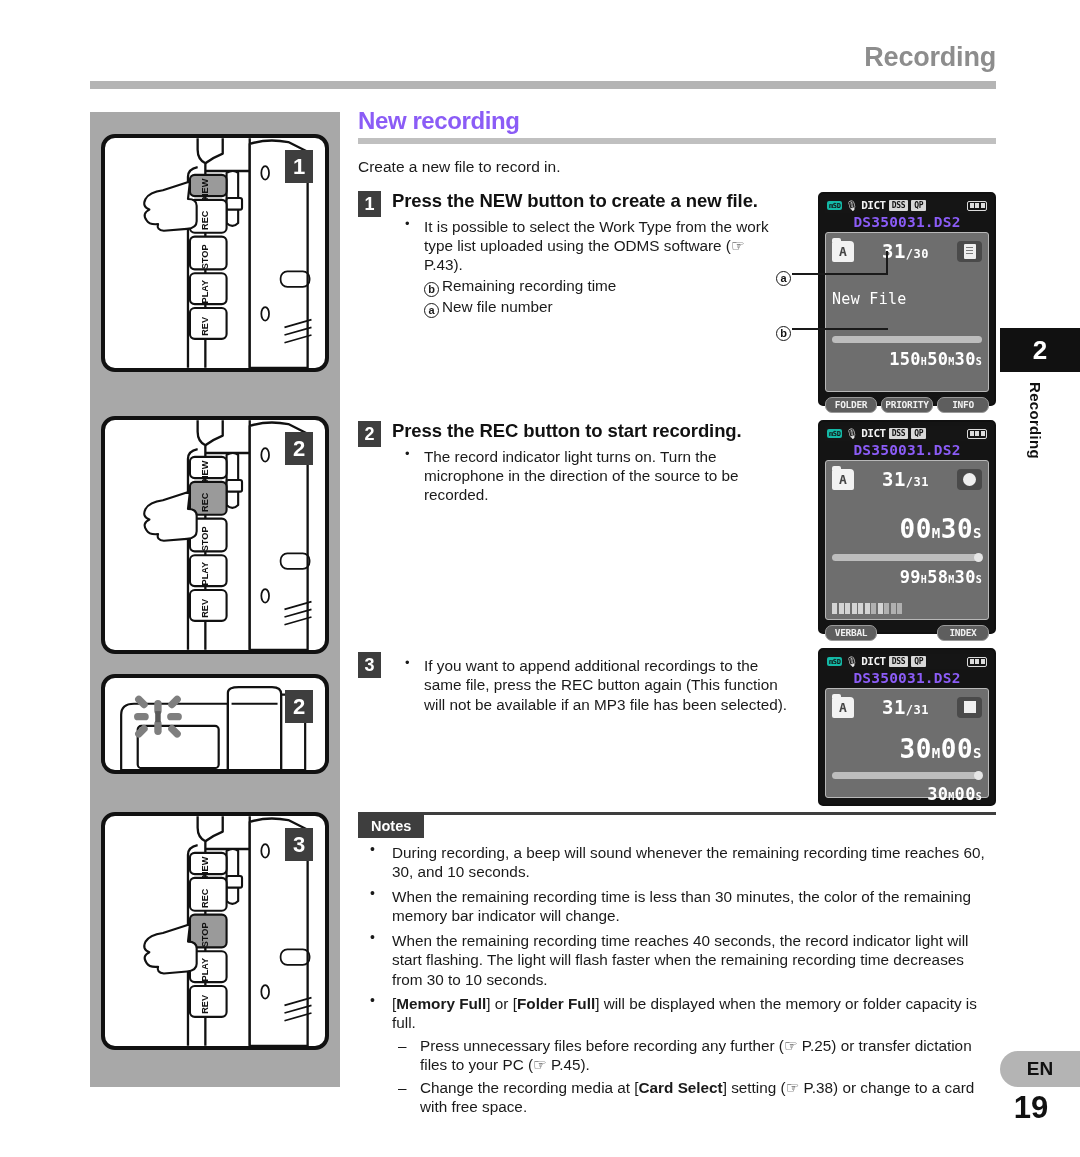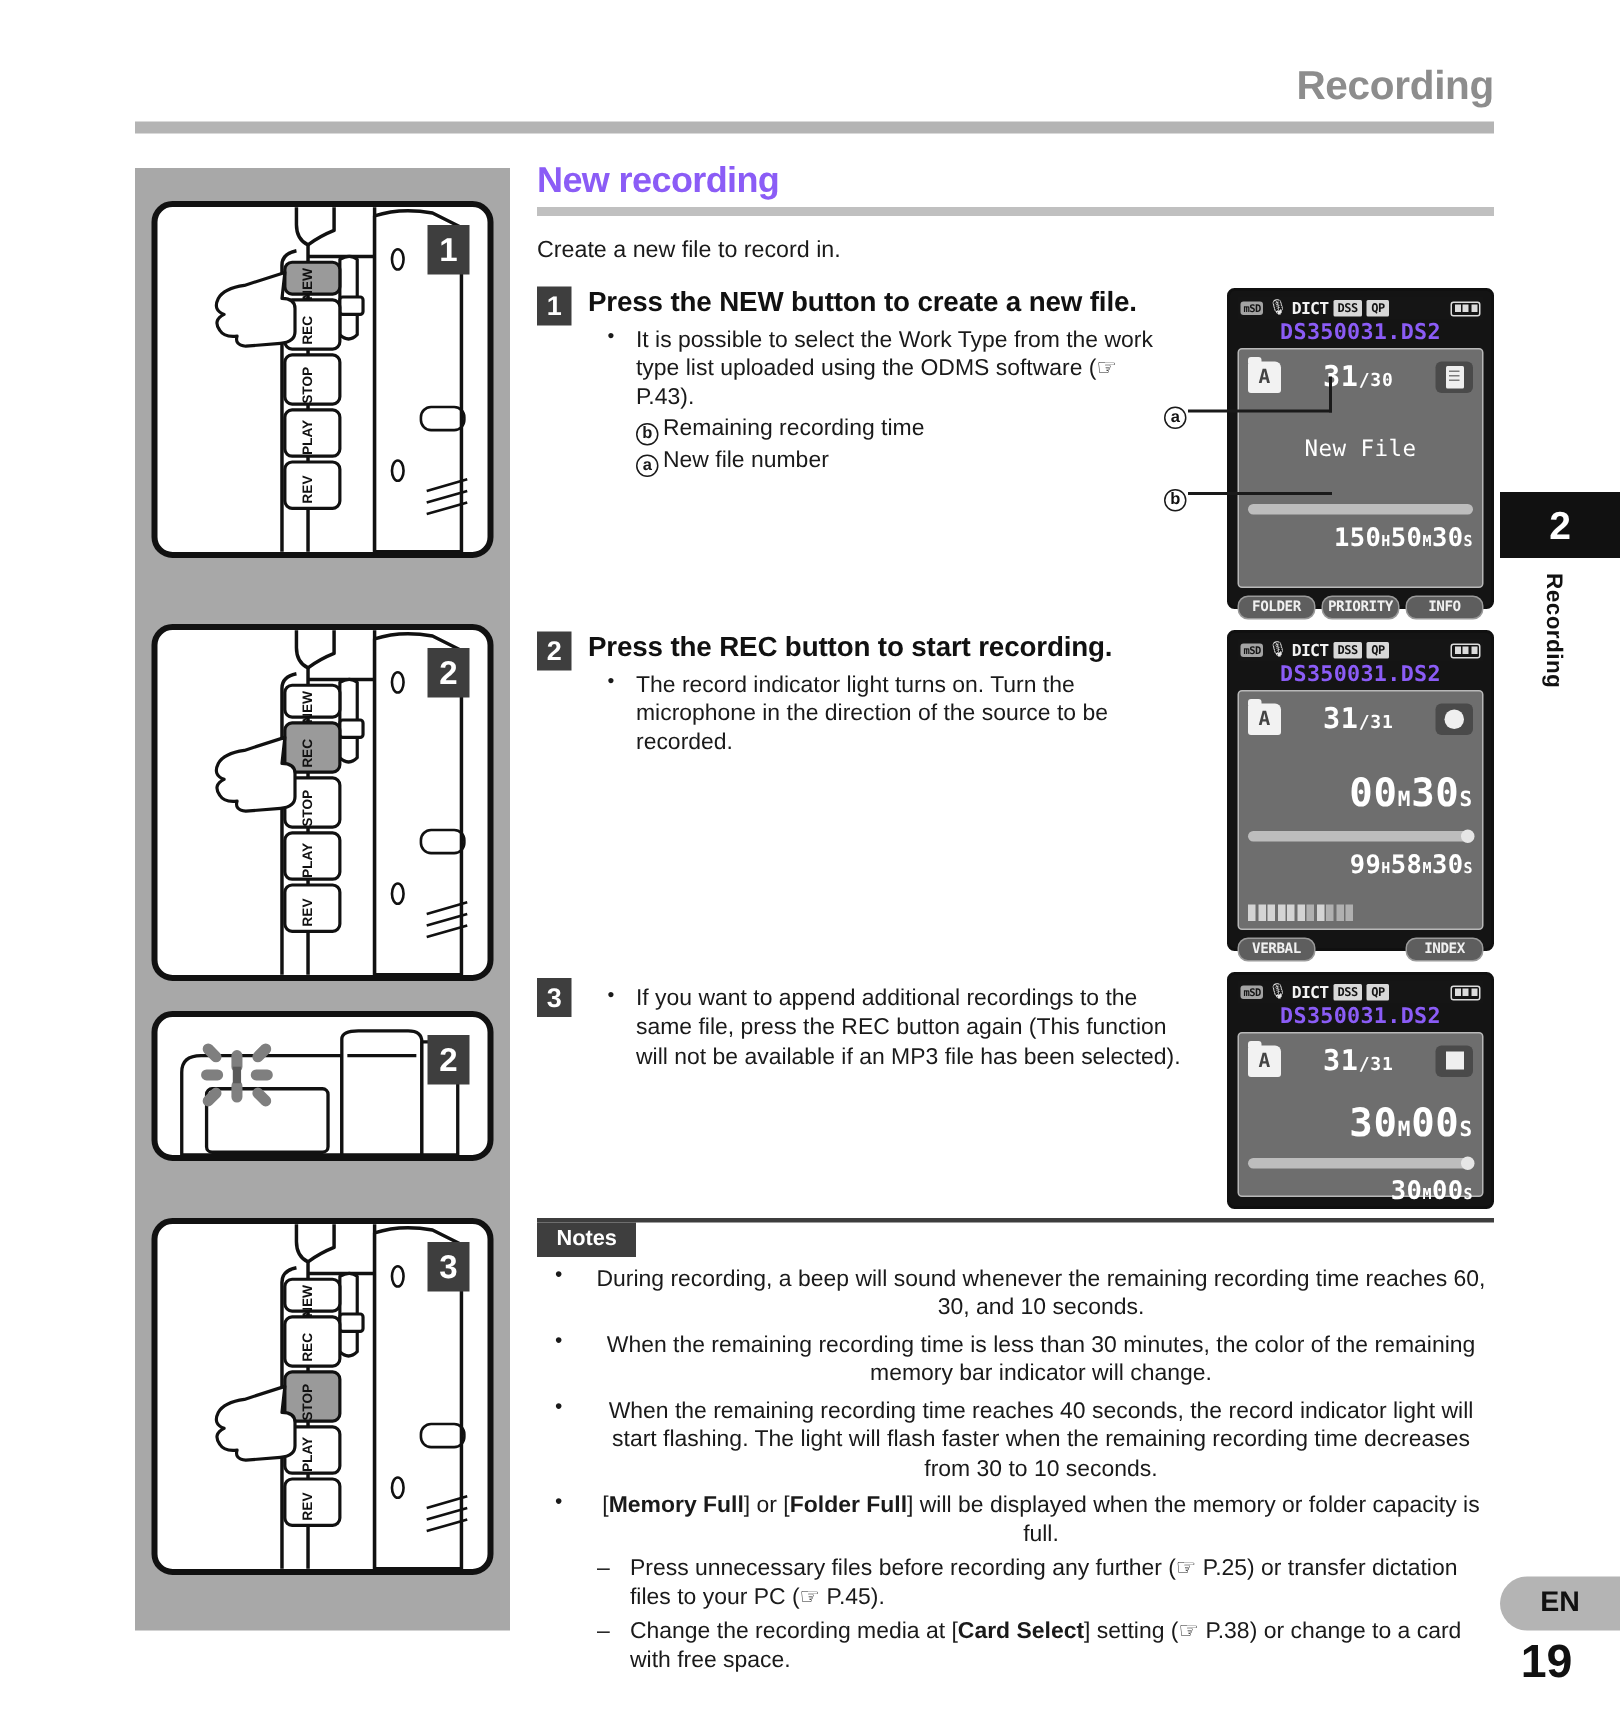--- a/index.html
+++ b/index.html
@@ -115,21 +115,21 @@
   }
   .lcd-1 { top: 84px;  height: 214px; }
   .lcd-2 { top: 312px; height: 214px; }
   .lcd-3 { top: 540px; height: 158px; }
 
   .lcd-status {
     display: flex; align-items: center; gap: 3px;
     background: #151515; height: 15px; padding: 0 2px;
   }
   .ic-sd {
-    background: #a3a3a3; color: #141414; font-size: 7px; font-weight: bold;
+    background: #14b8a6; color: #141414; font-size: 7px; font-weight: bold;
     border-radius: 2px; padding: 1px 2px 0 2px; line-height: 8px;
     letter-spacing: -0.4px;
   }
   .ic-mic { color: #e8e8e8; font-size: 10px; line-height: 10px; }
   .ic-dict { color: #f2f2f2; font-size: 11px; font-weight: bold; letter-spacing: -0.5px; }
   .ic-tag {
     background: #d8d8d8; color: #141414; font-size: 8px; font-weight: bold;
     padding: 1px 3px 0 3px; line-height: 10px; letter-spacing: -0.3px;
     border-radius: 1px;
   }
@@ -180,21 +180,21 @@
     position: relative;
   }
   .mode-page::after{
     content:""; position:absolute; left:2px; top:3px; width:7px; height:1.5px;
     background:#7a7a7a; box-shadow:0 3px 0 #7a7a7a, 0 6px 0 #7a7a7a;
   }
   .mode-rec { width: 13px; height: 13px; background: #efefef; border-radius: 50%; }
   .mode-stop { width: 12px; height: 12px; background: #efefef; }
 
   .lcd-center {
-    text-align: center; color: #fff; font-size: 15px;
+    color: #fff; font-size: 15px;
     margin-top: 26px; letter-spacing: 0.3px;
   }
   .big-time {
     text-align: right; color: #fff; font-weight: bold;
     font-size: 26px; letter-spacing: 0.5px;
   }
   .big-time small { font-size: 14px; }
   .bar {
     height: 7px; background: #bdbdbd; border-radius: 4px; position: relative;
   }
@@ -228,21 +228,21 @@
 
   
   .notes { position: absolute; left: 358px; top: 812px; width: 638px; }
   .notes-rule { width: 638px; height: 3px; background: #3e3e3e; }
   .notes-tag {
     display: inline-block; background: #3e3e3e; color: #fff;
     font-size: 14.5px; font-weight: bold; padding: 3px 13px 4px 13px;
   }
   .nb {
     position: relative; padding-left: 34px;
-    font-size: 15.3px; line-height: 1.27; margin-top: 5px; text-align: center;
+    font-size: 15.3px; line-height: 1.27; margin-top: 5px;
   }
   .nb::before {
     content: "\2022"; position: absolute; left: 12px; top: -2px; font-size: 14px;
   }
   .nsub {
     position: relative; padding-left: 62px;
     font-size: 15.3px; line-height: 1.27; margin-top: 3px;
   }
   .nsub::before {
     content: "\2013"; position: absolute; left: 40px; top: 0;

